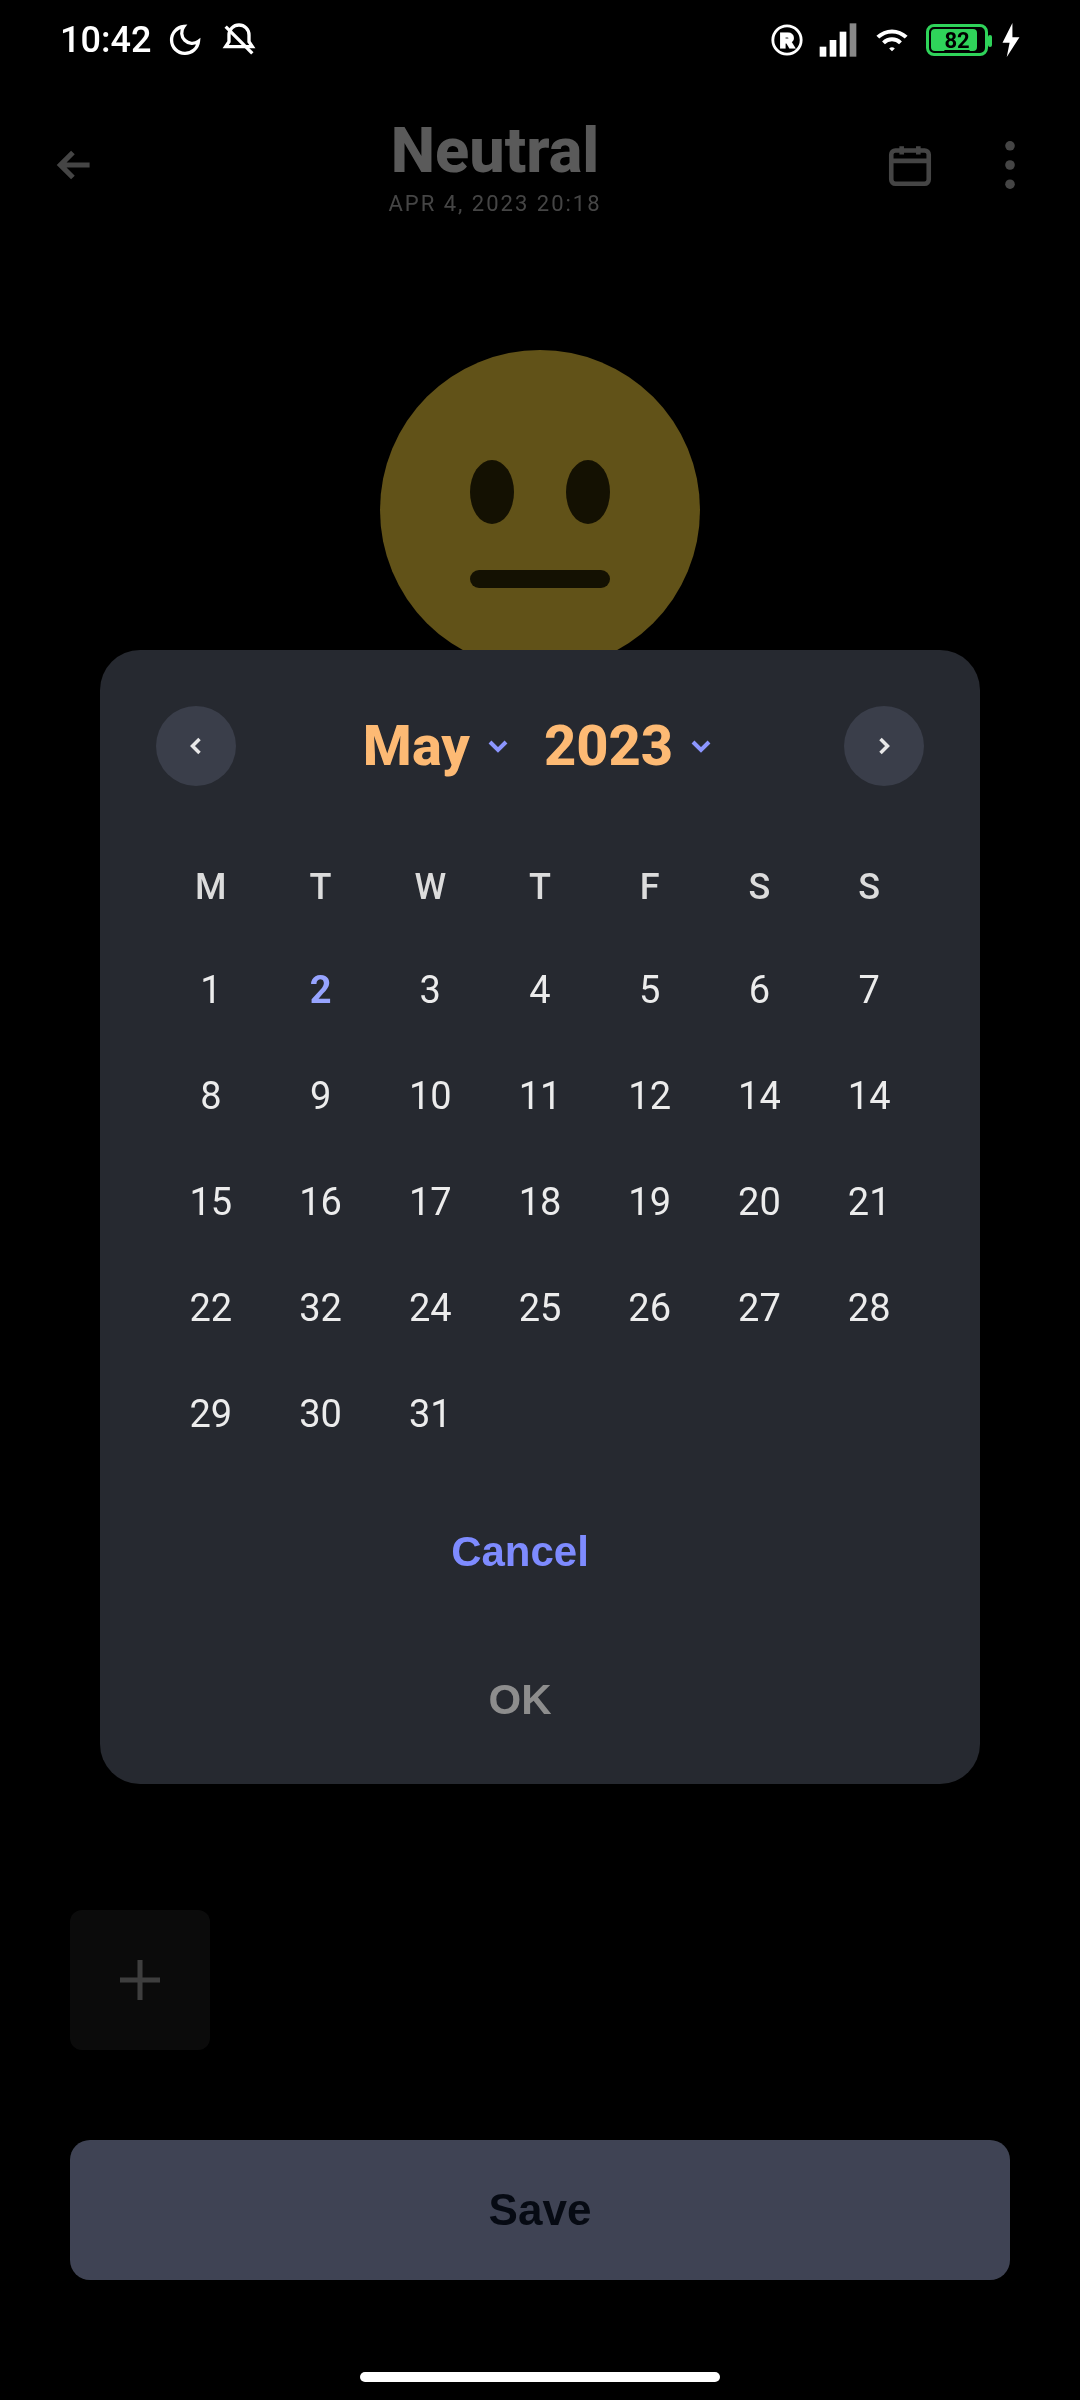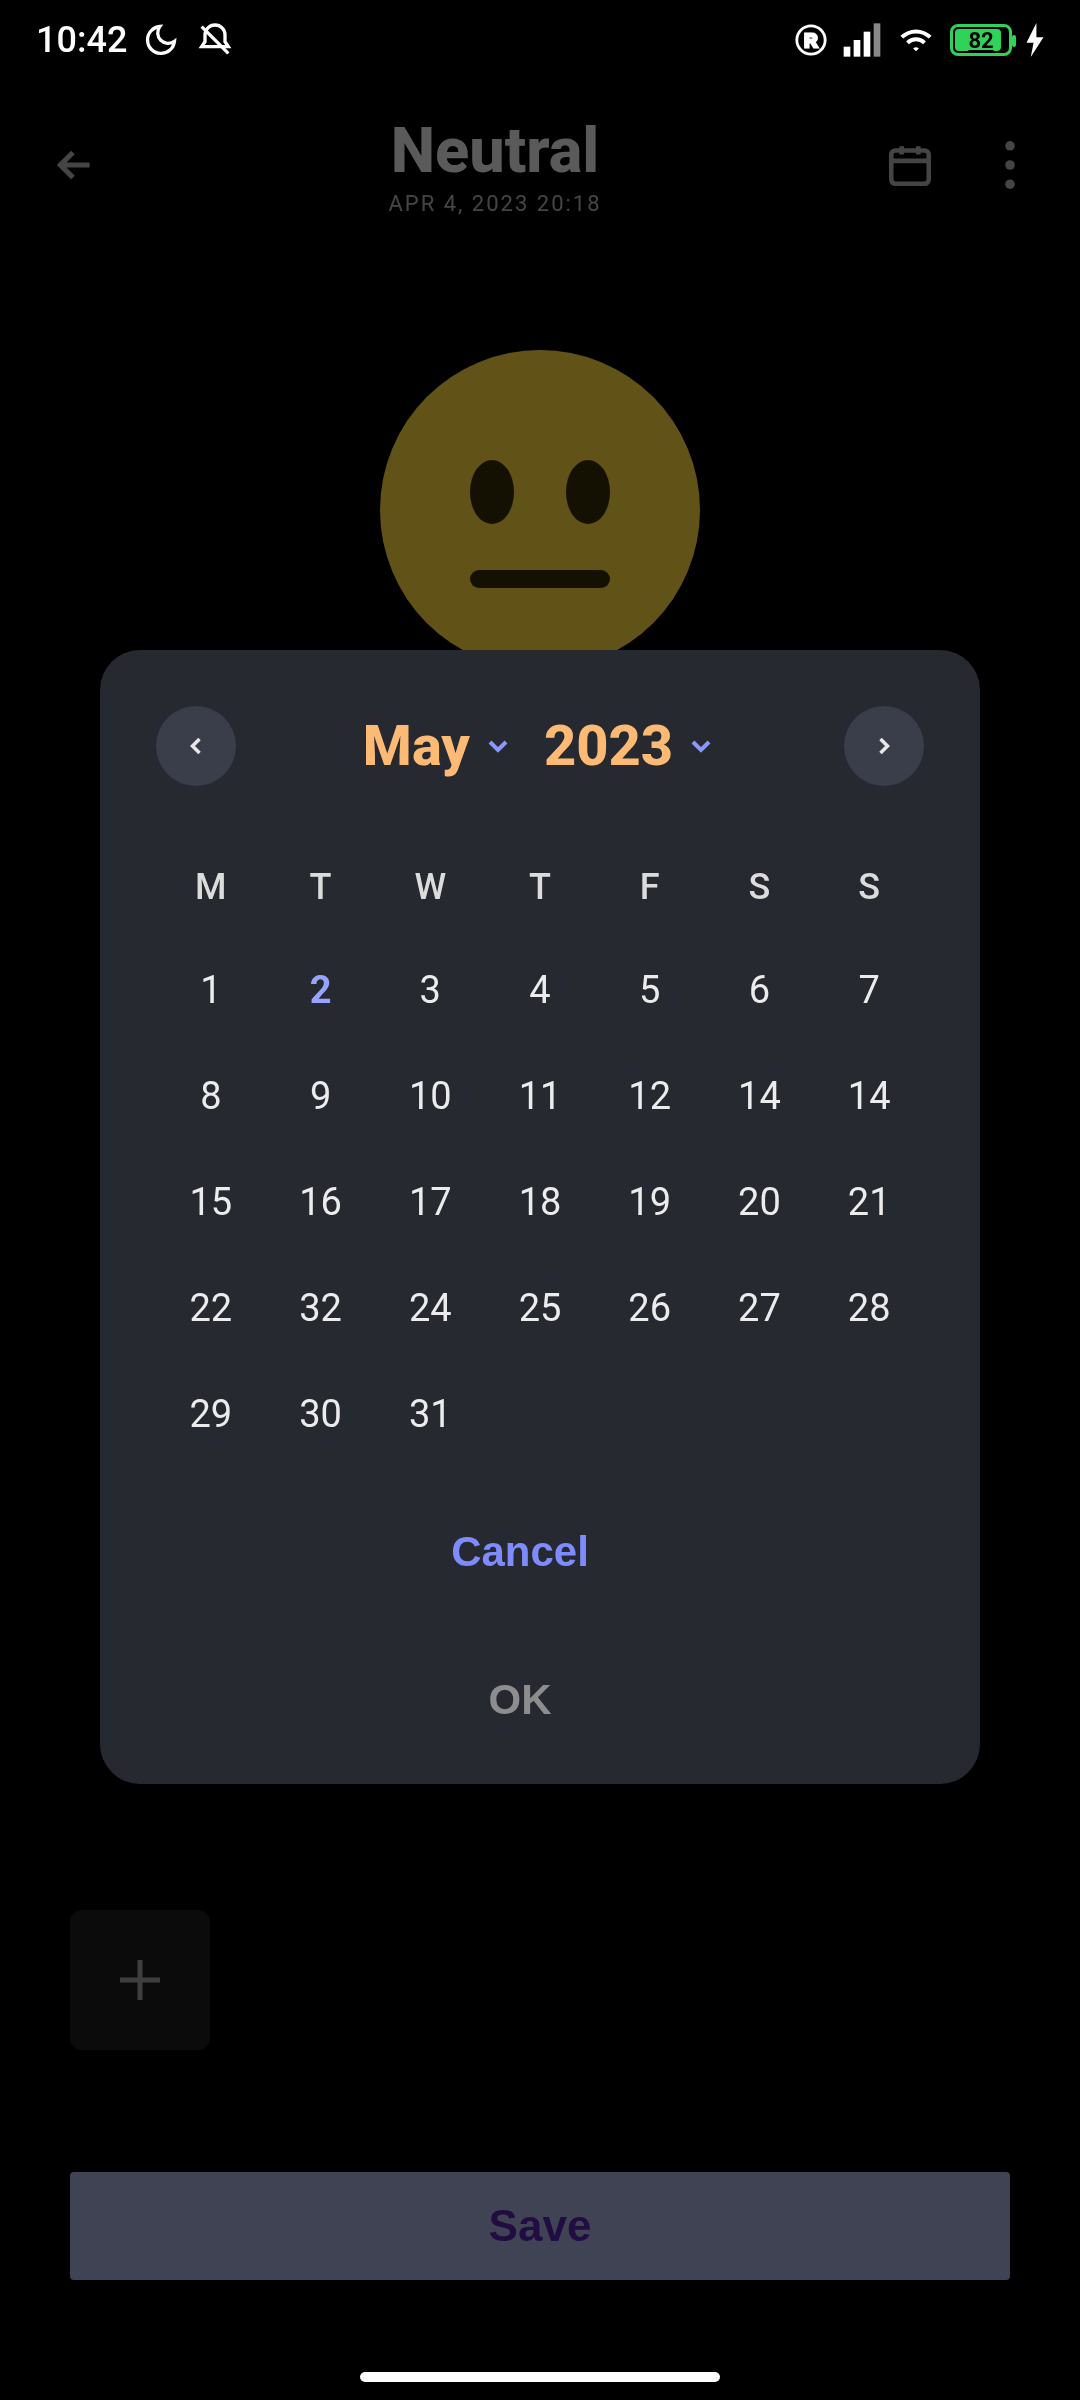--- a/index.html
+++ b/index.html
@@ -1,21 +1,21 @@
 <!DOCTYPE html>
 <html><head>
 <meta charset="utf-8">
 <style>
   * { box-sizing: border-box; margin: 0; padding: 0; }
   html, body { width: 1080px; height: 2400px; background: #000; font-family: -apple-system, BlinkMacSystemFont, "Segoe UI", Roboto, sans-serif; overflow: hidden; }
   
   .scrim { position: absolute; inset: 0; background: rgba(0,0,0,0.55); pointer-events: none; }
   
   
-  .status-bar { position: absolute; top: 0; left: 0; right: 0; height: 80px; display: flex; justify-content: space-between; align-items: center; padding: 0 36px; color: #fff; font-size: 36px; font-weight: 500; z-index: 3; }
+  .status-bar { position: absolute; top: 0; left: 0; right: 0; height: 80px; display: flex; justify-content: space-between; align-items: center; padding: 0 60px; color: #fff; font-size: 36px; font-weight: 500; z-index: 3; }
   .status-left { display: flex; align-items: center; gap: 16px; }
   .status-right { display: flex; align-items: center; gap: 14px; }
   .status-icon svg { display: block; }
   .battery { display: flex; align-items: center; gap: 4px; }
   .battery-shell { width: 62px; height: 32px; border: 3px solid #2fd35a; border-radius: 8px; position: relative; display: flex; align-items: center; }
   .battery-shell::after { content: ""; position: absolute; right: -7px; top: 8px; width: 4px; height: 12px; background: #2fd35a; border-radius: 2px; }
   .battery-fill { position: absolute; left: 2px; top: 2px; bottom: 2px; background: #2fd35a; border-radius: 4px; }
   .battery-num { position: absolute; left: 0; right: 0; text-align: center; font-size: 22px; font-weight: 700; color: #000; text-decoration: underline; }
   .bolt svg { display:block; }
 
@@ -31,21 +31,21 @@
   
   .face-wrap { position: absolute; top: 350px; left: 0; right: 0; display: flex; justify-content: center; }
   .face { width: 320px; height: 320px; border-radius: 50%; background: #d7b536; position: relative; }
   .eye { position: absolute; width: 44px; height: 64px; background: #2e2706; border-radius: 50%; top: 110px; }
   .eye.left { left: 90px; }
   .eye.right { right: 90px; }
   .mouth { position: absolute; width: 140px; height: 18px; background: #2e2706; border-radius: 10px; top: 220px; left: 90px; }
 
   
   .add-btn { position: absolute; left: 70px; top: 1910px; width: 140px; height: 140px; background: #1a1a1a; border-radius: 12px; display:flex; align-items:center; justify-content:center; color:#8a8a8a; font-size:60px; }
-  .save-btn { position: absolute; left: 70px; right: 70px; bottom: 120px; height: 108px; background: #8c96bb; border: none; border-radius: 4px; color: #4c1d95; font-size: 44px; font-weight: 600; }
+  .save-btn { position: absolute; left: 70px; right: 70px; bottom: 120px; height: 140px; background: #8c96bb; border: none; border-radius: 20px; color: #0f172a; font-size: 44px; font-weight: 600; }
 
   
   .dialog { position: absolute; left: 100px; right: 100px; top: 650px; background: #262930; border-radius: 40px; padding: 56px 56px 60px 56px; z-index: 5; color: #ececec; }
   .dialog-header { display: flex; align-items: center; justify-content: space-between; margin-bottom: 80px; }
   .nav-circle { width: 80px; height: 80px; border-radius: 50%; background: #3a3e4a; display: flex; align-items: center; justify-content: center; }
   .month-year { display: flex; align-items: center; gap: 30px; }
   .my-group { display: flex; align-items: center; gap: 12px; }
   .my-label { font-size: 56px; font-weight: 800; color: #fdba74; }
   .chev-down svg { display:block; }
 

